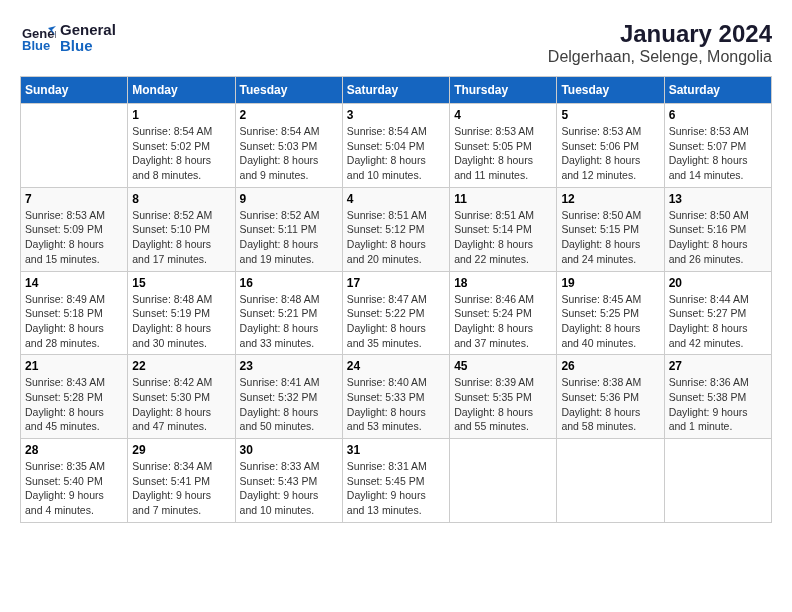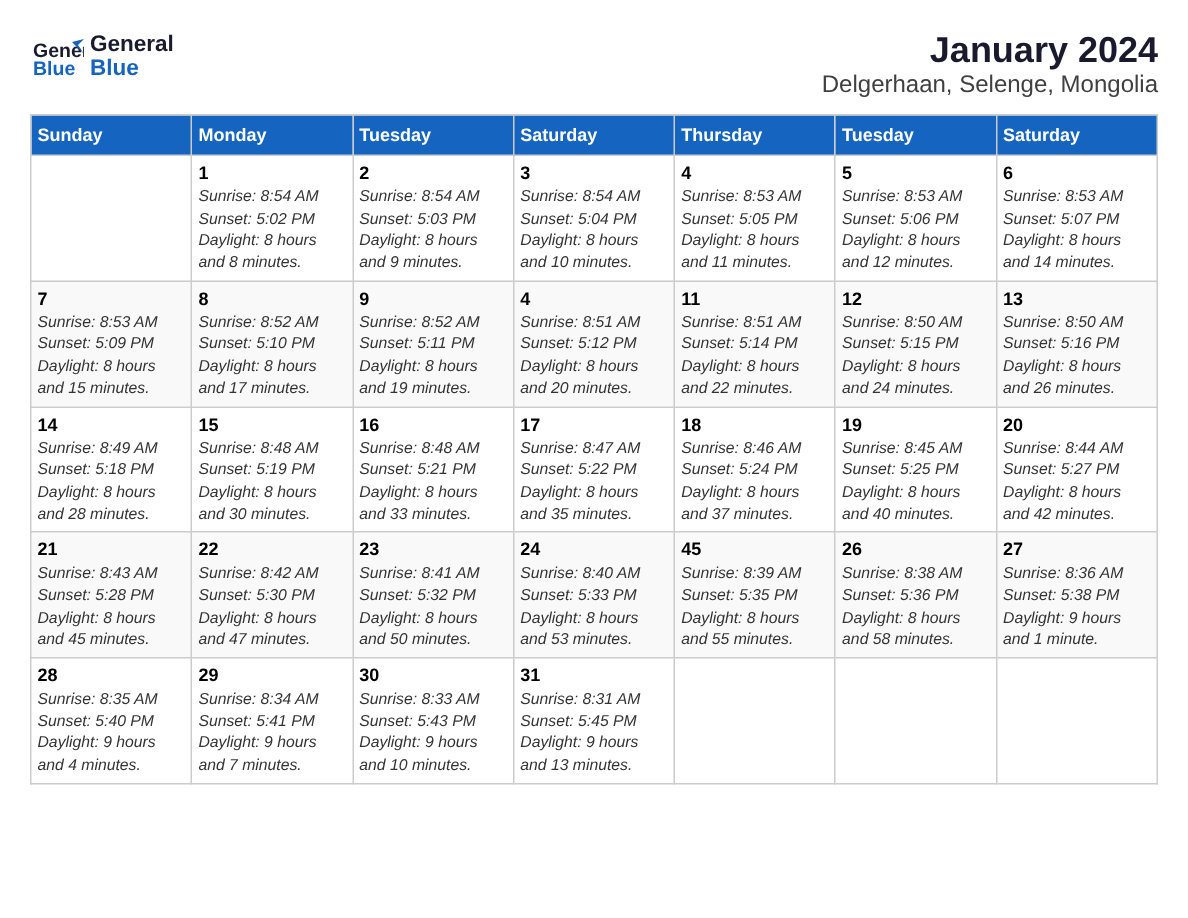--- a/index.html
+++ b/index.html
@@ -61,21 +61,20 @@
     .day-num {
       font-weight: bold;
       font-size: 12px;
       display: block;
       margin-bottom: 2px;
     }
     .day-info {
       color: #333;
       font-size: 10.5px;
       line-height: 1.4;
-      font-style: italic;
     }
     .empty-cell {
       background: #fff;
     }
     tr:nth-child(even) td { background: #f9f9f9; }
     tr:nth-child(odd) td { background: #fff; }
     .calendar thead tr th { background: #1565c0; }
   </style>
 </head>
 <body>

